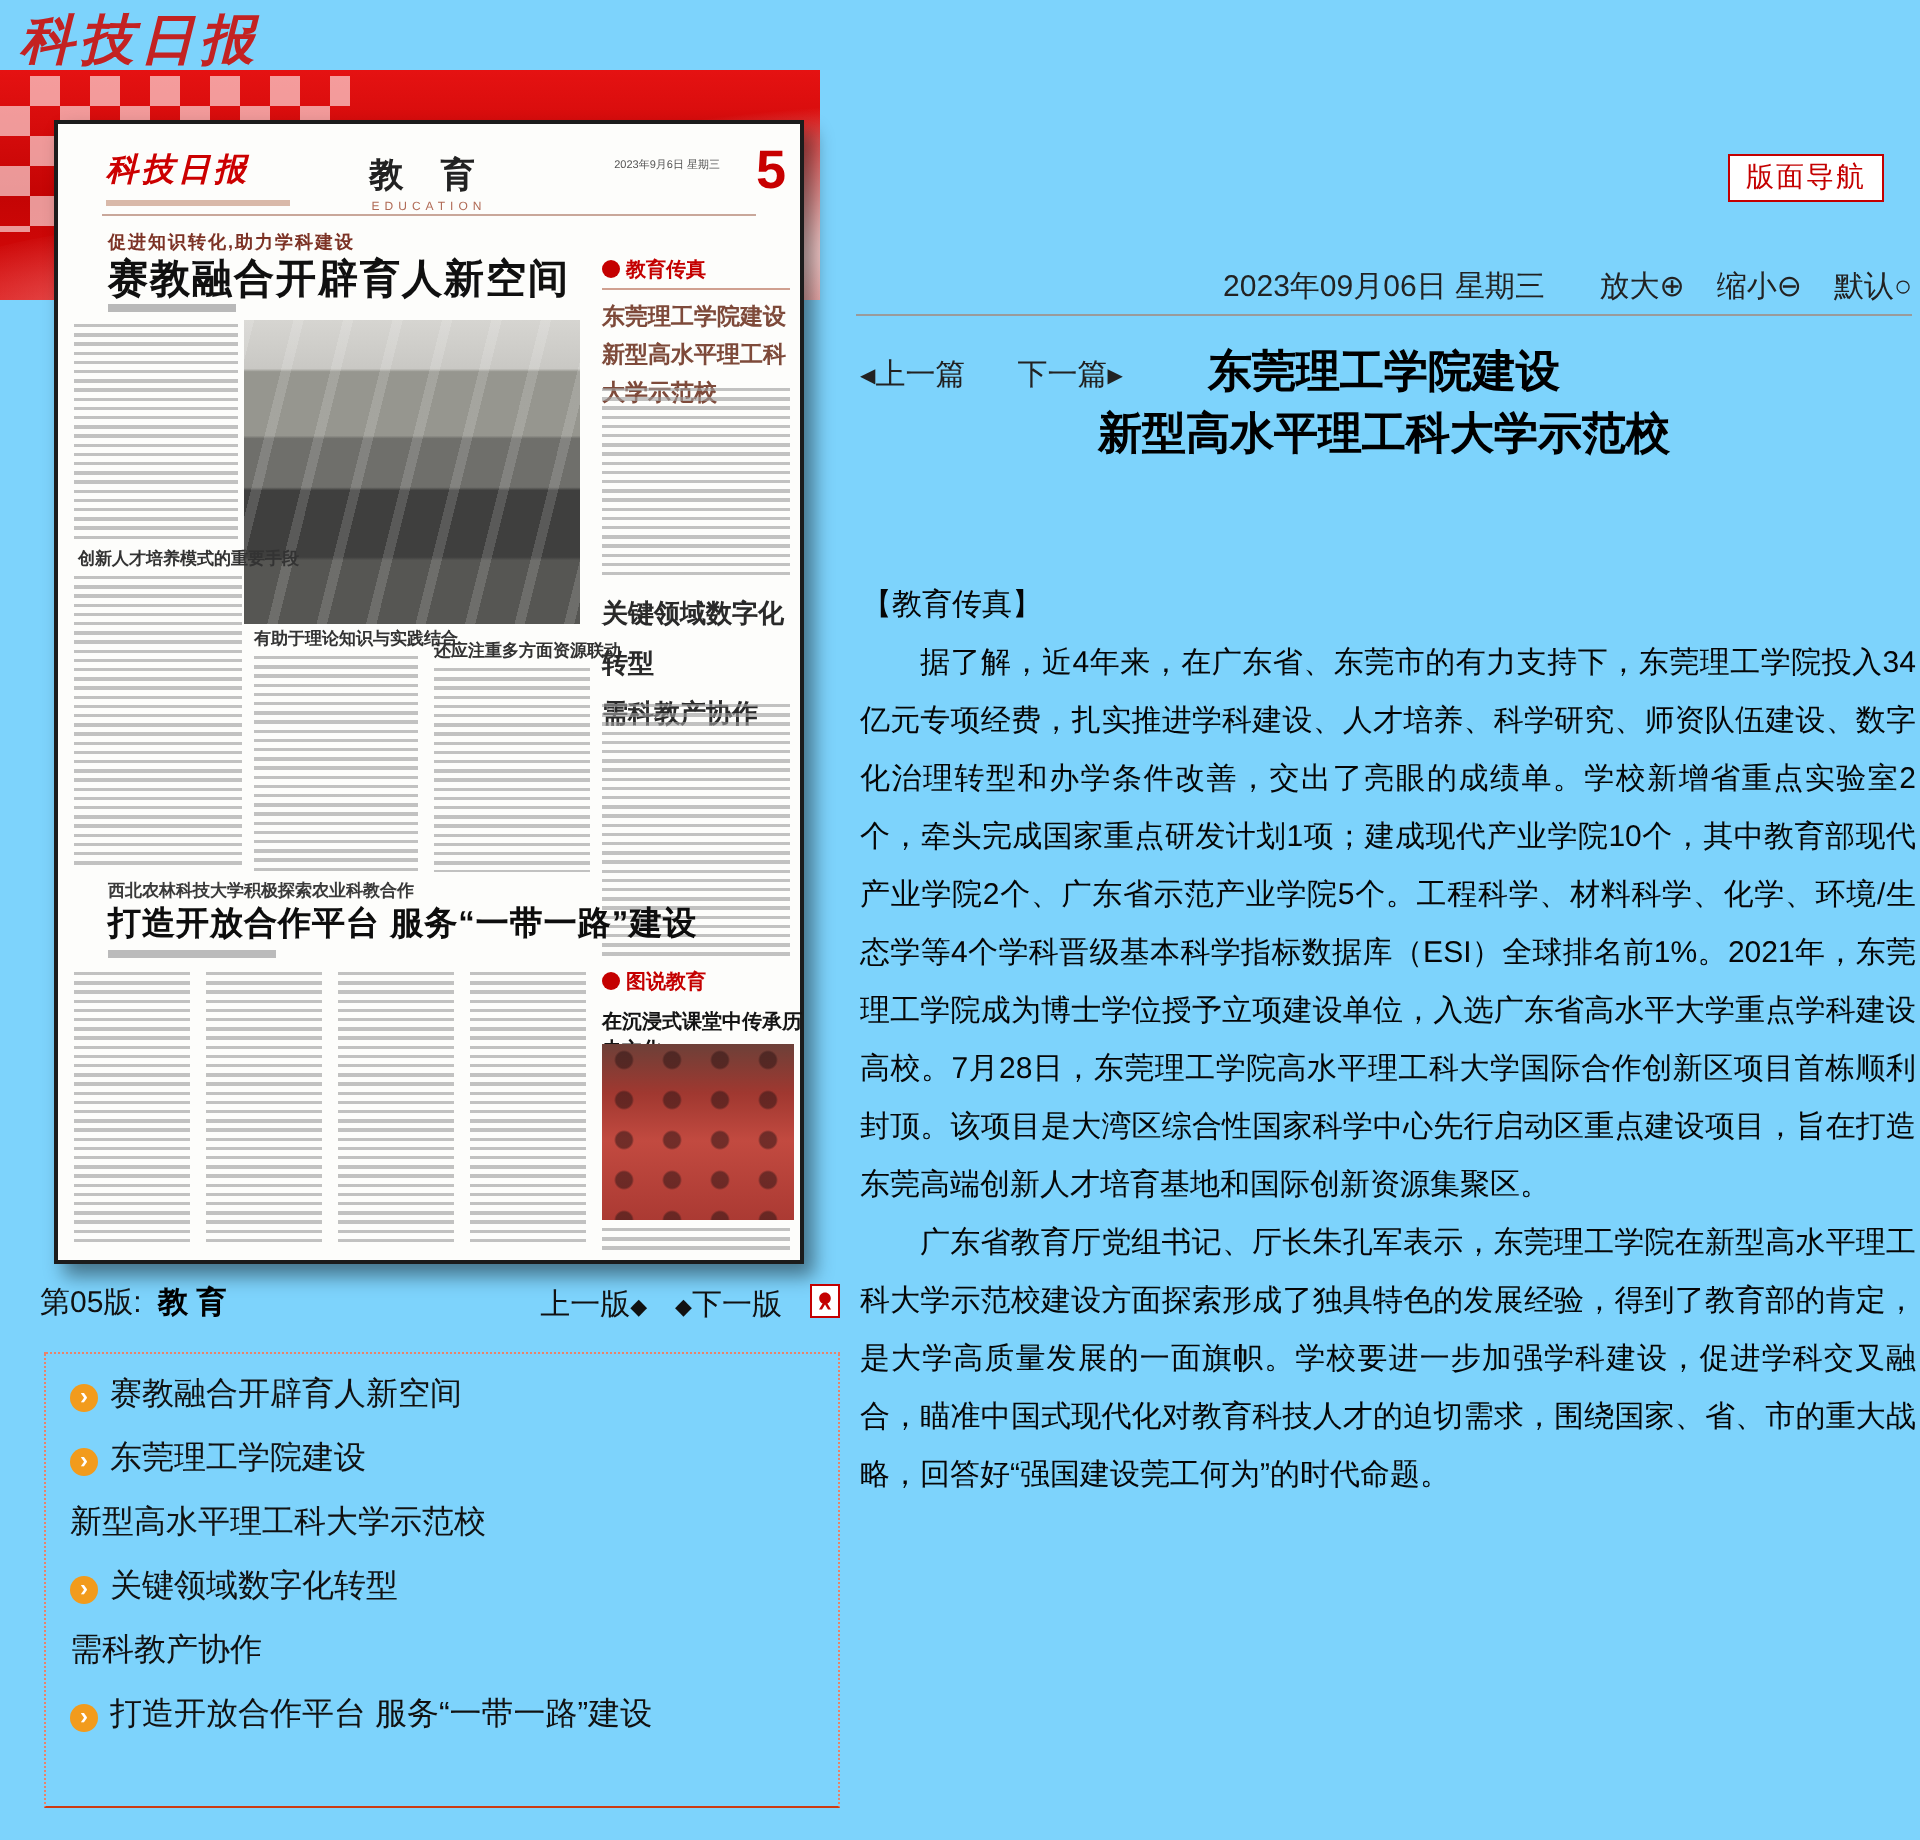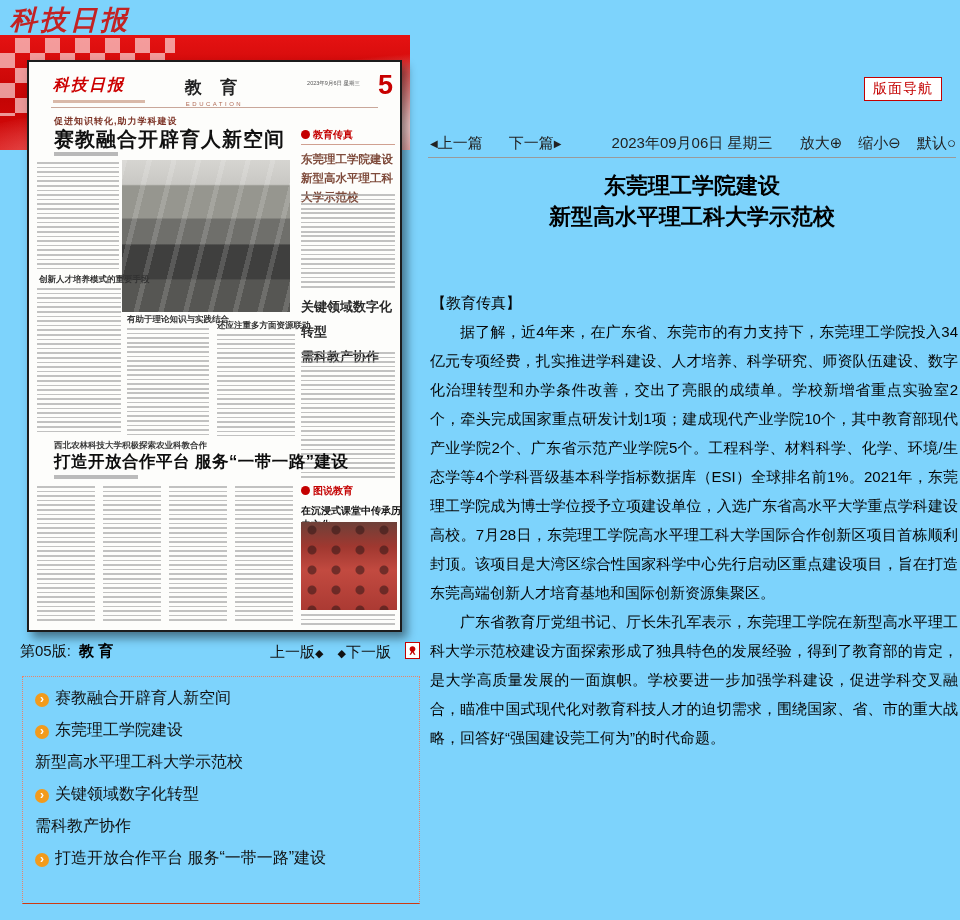--- a/index.html
+++ b/index.html
@@ -75,21 +75,21 @@
   .list-item { font-size:16px; line-height:32px; color:#111; cursor:pointer; }
   .bullet { display:inline-block; width:14px; height:14px; border-radius:50%; background:#f29b1c;
     color:#fff; font-size:12px; font-weight:bold; line-height:13px; text-align:center; margin-right:6px; }
 
   
   .layout-nav-btn { position:absolute; left:864px; top:77px; border:1px solid #c40000; color:#c40000;
     background:#fff; font-size:14px; padding:2px 8px; letter-spacing:1px; cursor:pointer; }
   .toolbar { position:absolute; left:428px; top:132px; width:528px; height:26px;
     border-bottom:1px solid #9a9a9a; font-size:15px; color:#222; }
   .tb-left { position:absolute; left:2px; top:2px; display:flex; gap:26px; }
-  .tb-left .lnk { cursor:pointer; }
+  .tb-left .lnk { cursor:pointer;margin-top:44px; }
   .tb-date { position:absolute; left:50%; top:2px; transform:translateX(-50%); white-space:nowrap; }
   .tb-right { position:absolute; right:0; top:2px; display:flex; gap:16px; }
   .tb-right .ctl { cursor:pointer; white-space:nowrap; }
   .tb-right .circ { font-size:15px; }
   .tri { font-size:10px; vertical-align:1px; }
 
   .article-title { position:absolute; left:428px; top:170px; width:528px; text-align:center;
     font-size:22px; font-weight:bold; line-height:31px; color:#000; }
   .article-body { position:absolute; left:430px; top:288px; width:528px; font-size:15px;
     line-height:29px; text-align:justify; color:#060606; }

